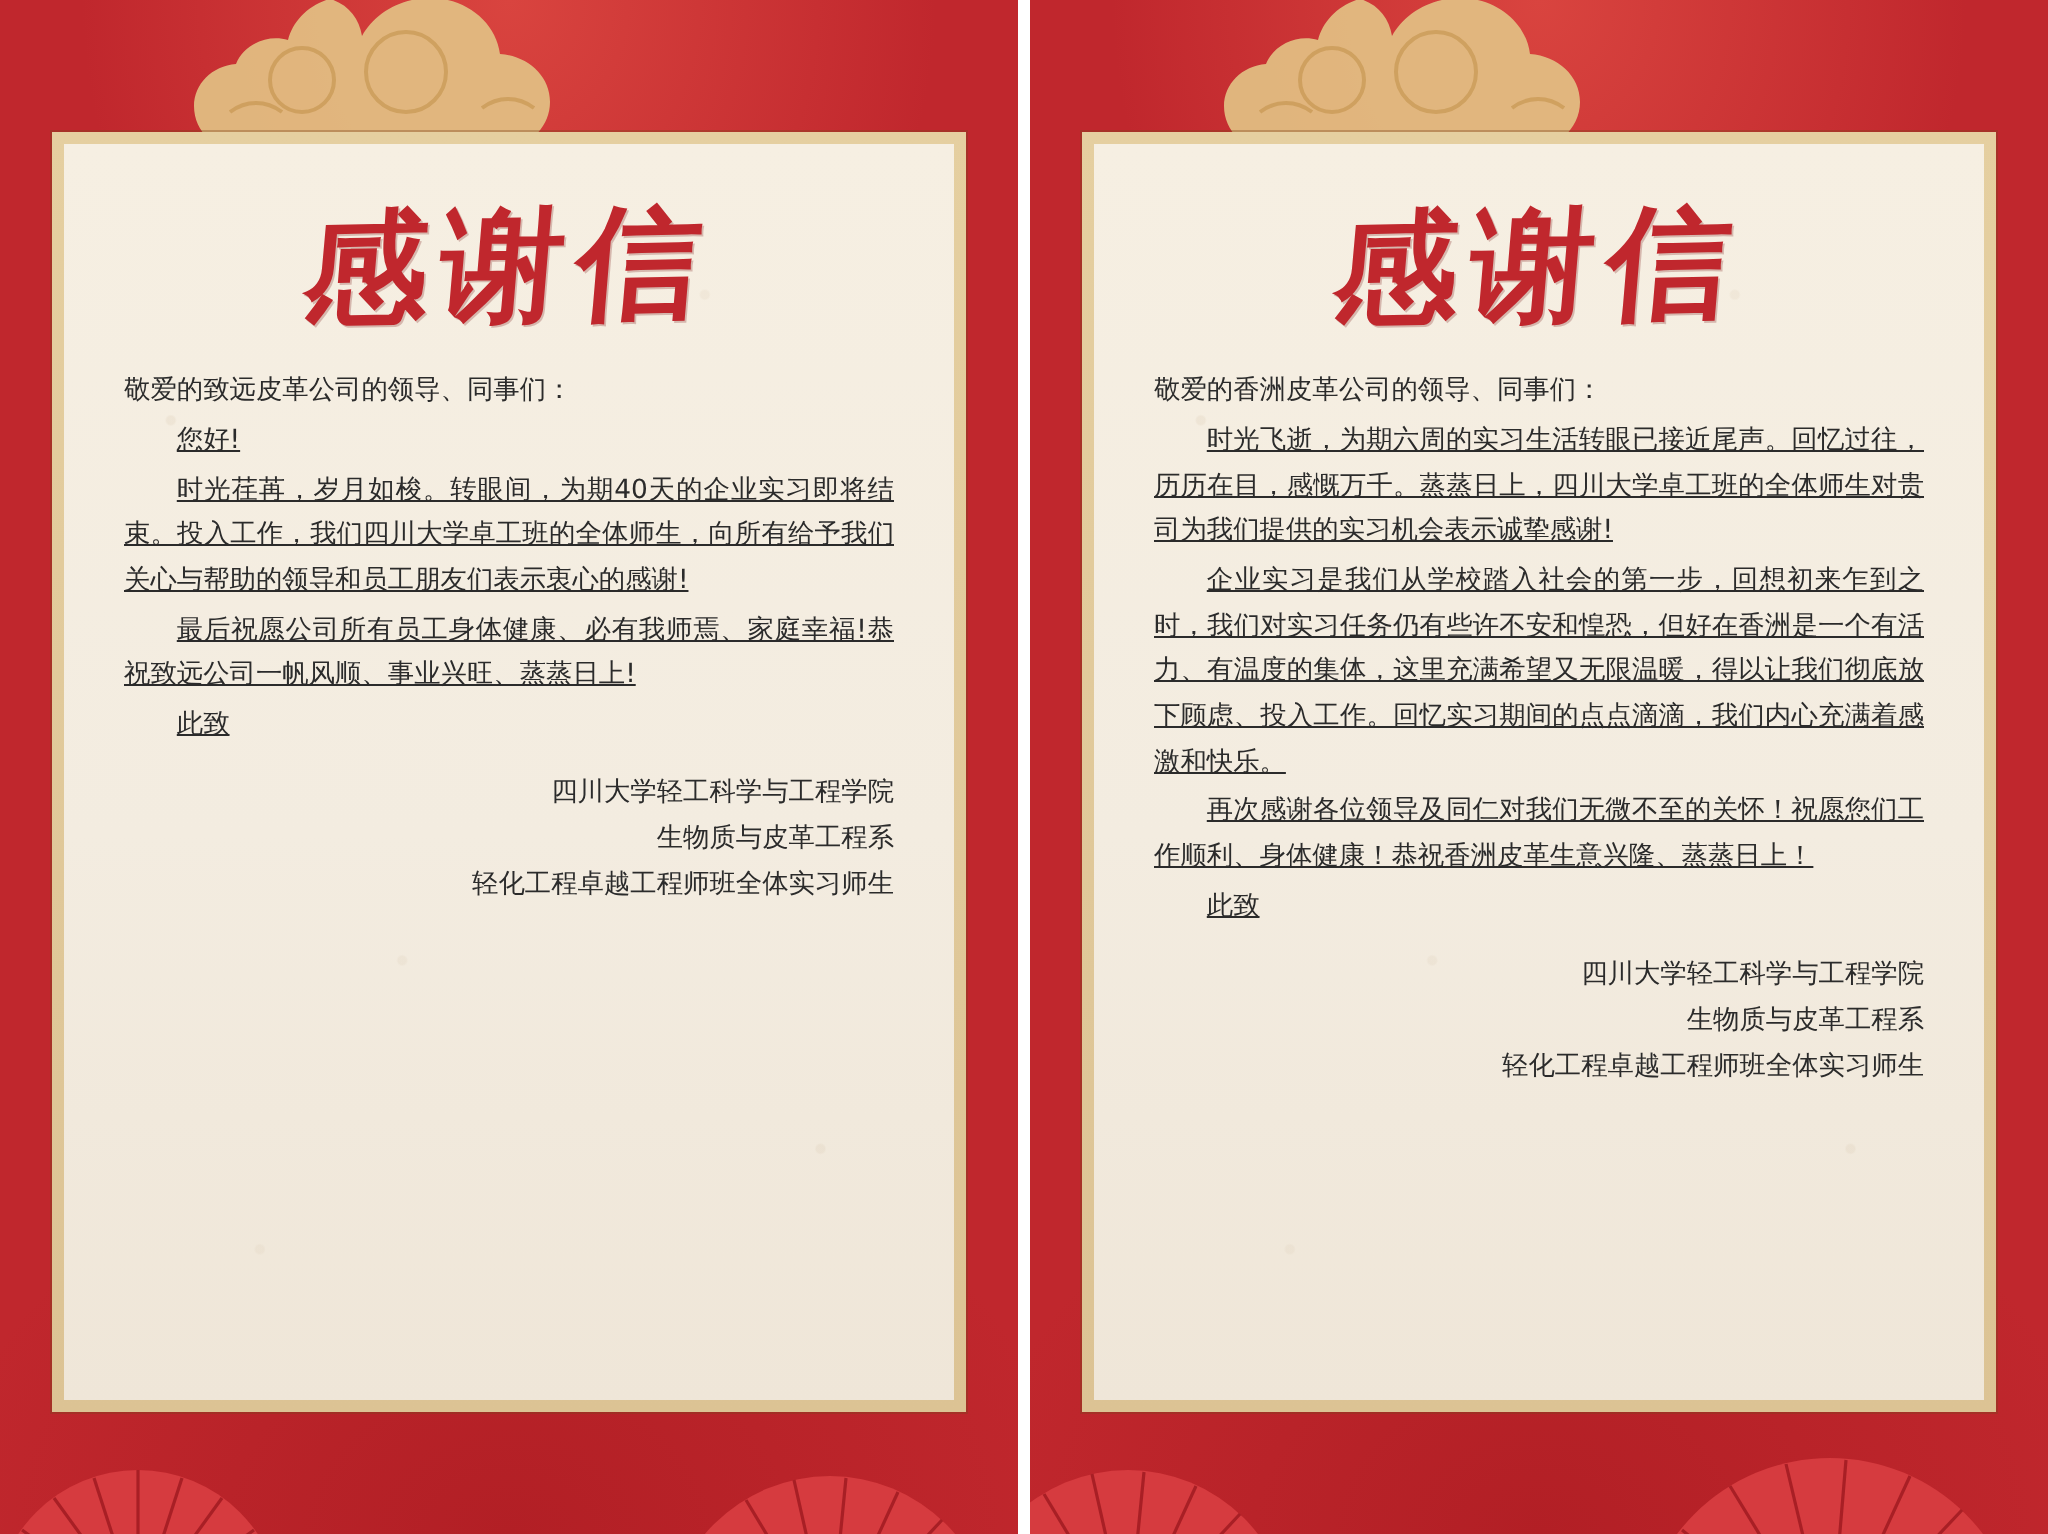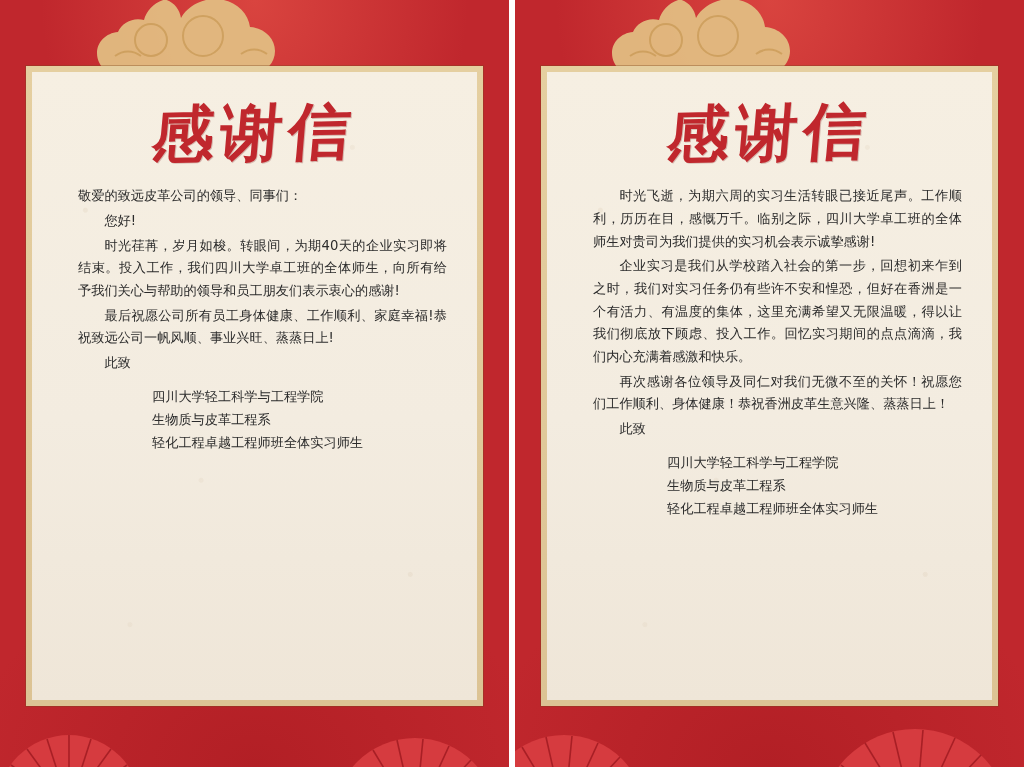--- a/index.html
+++ b/index.html
@@ -99,29 +99,29 @@
   .body-text {
     position: relative;
     z-index: 2;
     color: #2b2b2b;
     font-family: "DejaVu Sans", sans-serif;
     font-size: 13.2px;
     line-height: 1.72;
     text-align: justify;
   }
   .body-text p {
-    margin: 0 0 2px 16px;
-  }
-  .indent1 { text-indent: 2em; }
+    margin: 0 0 2px 0;
+  }
+  .indent1 { text-indent: 2em; text-decoration: underline; }
 
   .signature {
     position: relative;
     z-index: 2;
     margin-top: 10px;
-    text-align: left;
+    text-align: right;
     padding-left: 90px;
     color: #2b2b2b;
     font-family: "DejaVu Sans", sans-serif;
     font-size: 13.2px;
     line-height: 1.75;
   }
 
   
   .fans {
     position: absolute;
@@ -160,21 +160,21 @@
 
     <div class="paper-wrap">
       <div class="paper">
 
         <div class="title">感谢信</div>
 
         <div class="body-text">
           <p>敬爱的致远皮革公司的领导、同事们：</p>
           <p class="indent1">您好!</p>
           <p class="indent1">时光荏苒，岁月如梭。转眼间，为期40天的企业实习即将结束。投入工作，我们四川大学卓工班的全体师生，向所有给予我们关心与帮助的领导和员工朋友们表示衷心的感谢!</p>
-          <p class="indent1">最后祝愿公司所有员工身体健康、工作顺利、家庭幸福!恭祝致远公司一帆风顺、事业兴旺、蒸蒸日上!</p>
+          <p class="indent1">最后祝愿公司所有员工身体健康、必有我师焉、家庭幸福!恭祝致远公司一帆风顺、事业兴旺、蒸蒸日上!</p>
           <p class="indent1">此致</p>
         </div>
 
         <div class="signature">
           <div>四川大学轻工科学与工程学院</div>
           <div>生物质与皮革工程系</div>
           <div>轻化工程卓越工程师班全体实习师生</div>
         </div>
 
       </div>
@@ -240,21 +240,22 @@
         </g>
       </svg>
     </div>
 
     <div class="paper-wrap">
       <div class="paper">
 
         <div class="title">感谢信</div>
 
         <div class="body-text">
-          <p class="indent1">时光飞逝，为期六周的实习生活转眼已接近尾声。工作顺利，历历在目，感慨万千。临别之际，四川大学卓工班的全体师生对贵司为我们提供的实习机会表示诚挚感谢!</p>
+          <p>敬爱的香洲皮革公司的领导、同事们：</p>
+          <p class="indent1">时光飞逝，为期六周的实习生活转眼已接近尾声。回忆过往，历历在目，感慨万千。蒸蒸日上，四川大学卓工班的全体师生对贵司为我们提供的实习机会表示诚挚感谢!</p>
           <p class="indent1">企业实习是我们从学校踏入社会的第一步，回想初来乍到之时，我们对实习任务仍有些许不安和惶恐，但好在香洲是一个有活力、有温度的集体，这里充满希望又无限温暖，得以让我们彻底放下顾虑、投入工作。回忆实习期间的点点滴滴，我们内心充满着感激和快乐。</p>
           <p class="indent1">再次感谢各位领导及同仁对我们无微不至的关怀！祝愿您们工作顺利、身体健康！恭祝香洲皮革生意兴隆、蒸蒸日上！</p>
           <p class="indent1">此致</p>
         </div>
 
         <div class="signature">
           <div>四川大学轻工科学与工程学院</div>
           <div>生物质与皮革工程系</div>
           <div>轻化工程卓越工程师班全体实习师生</div>
 

